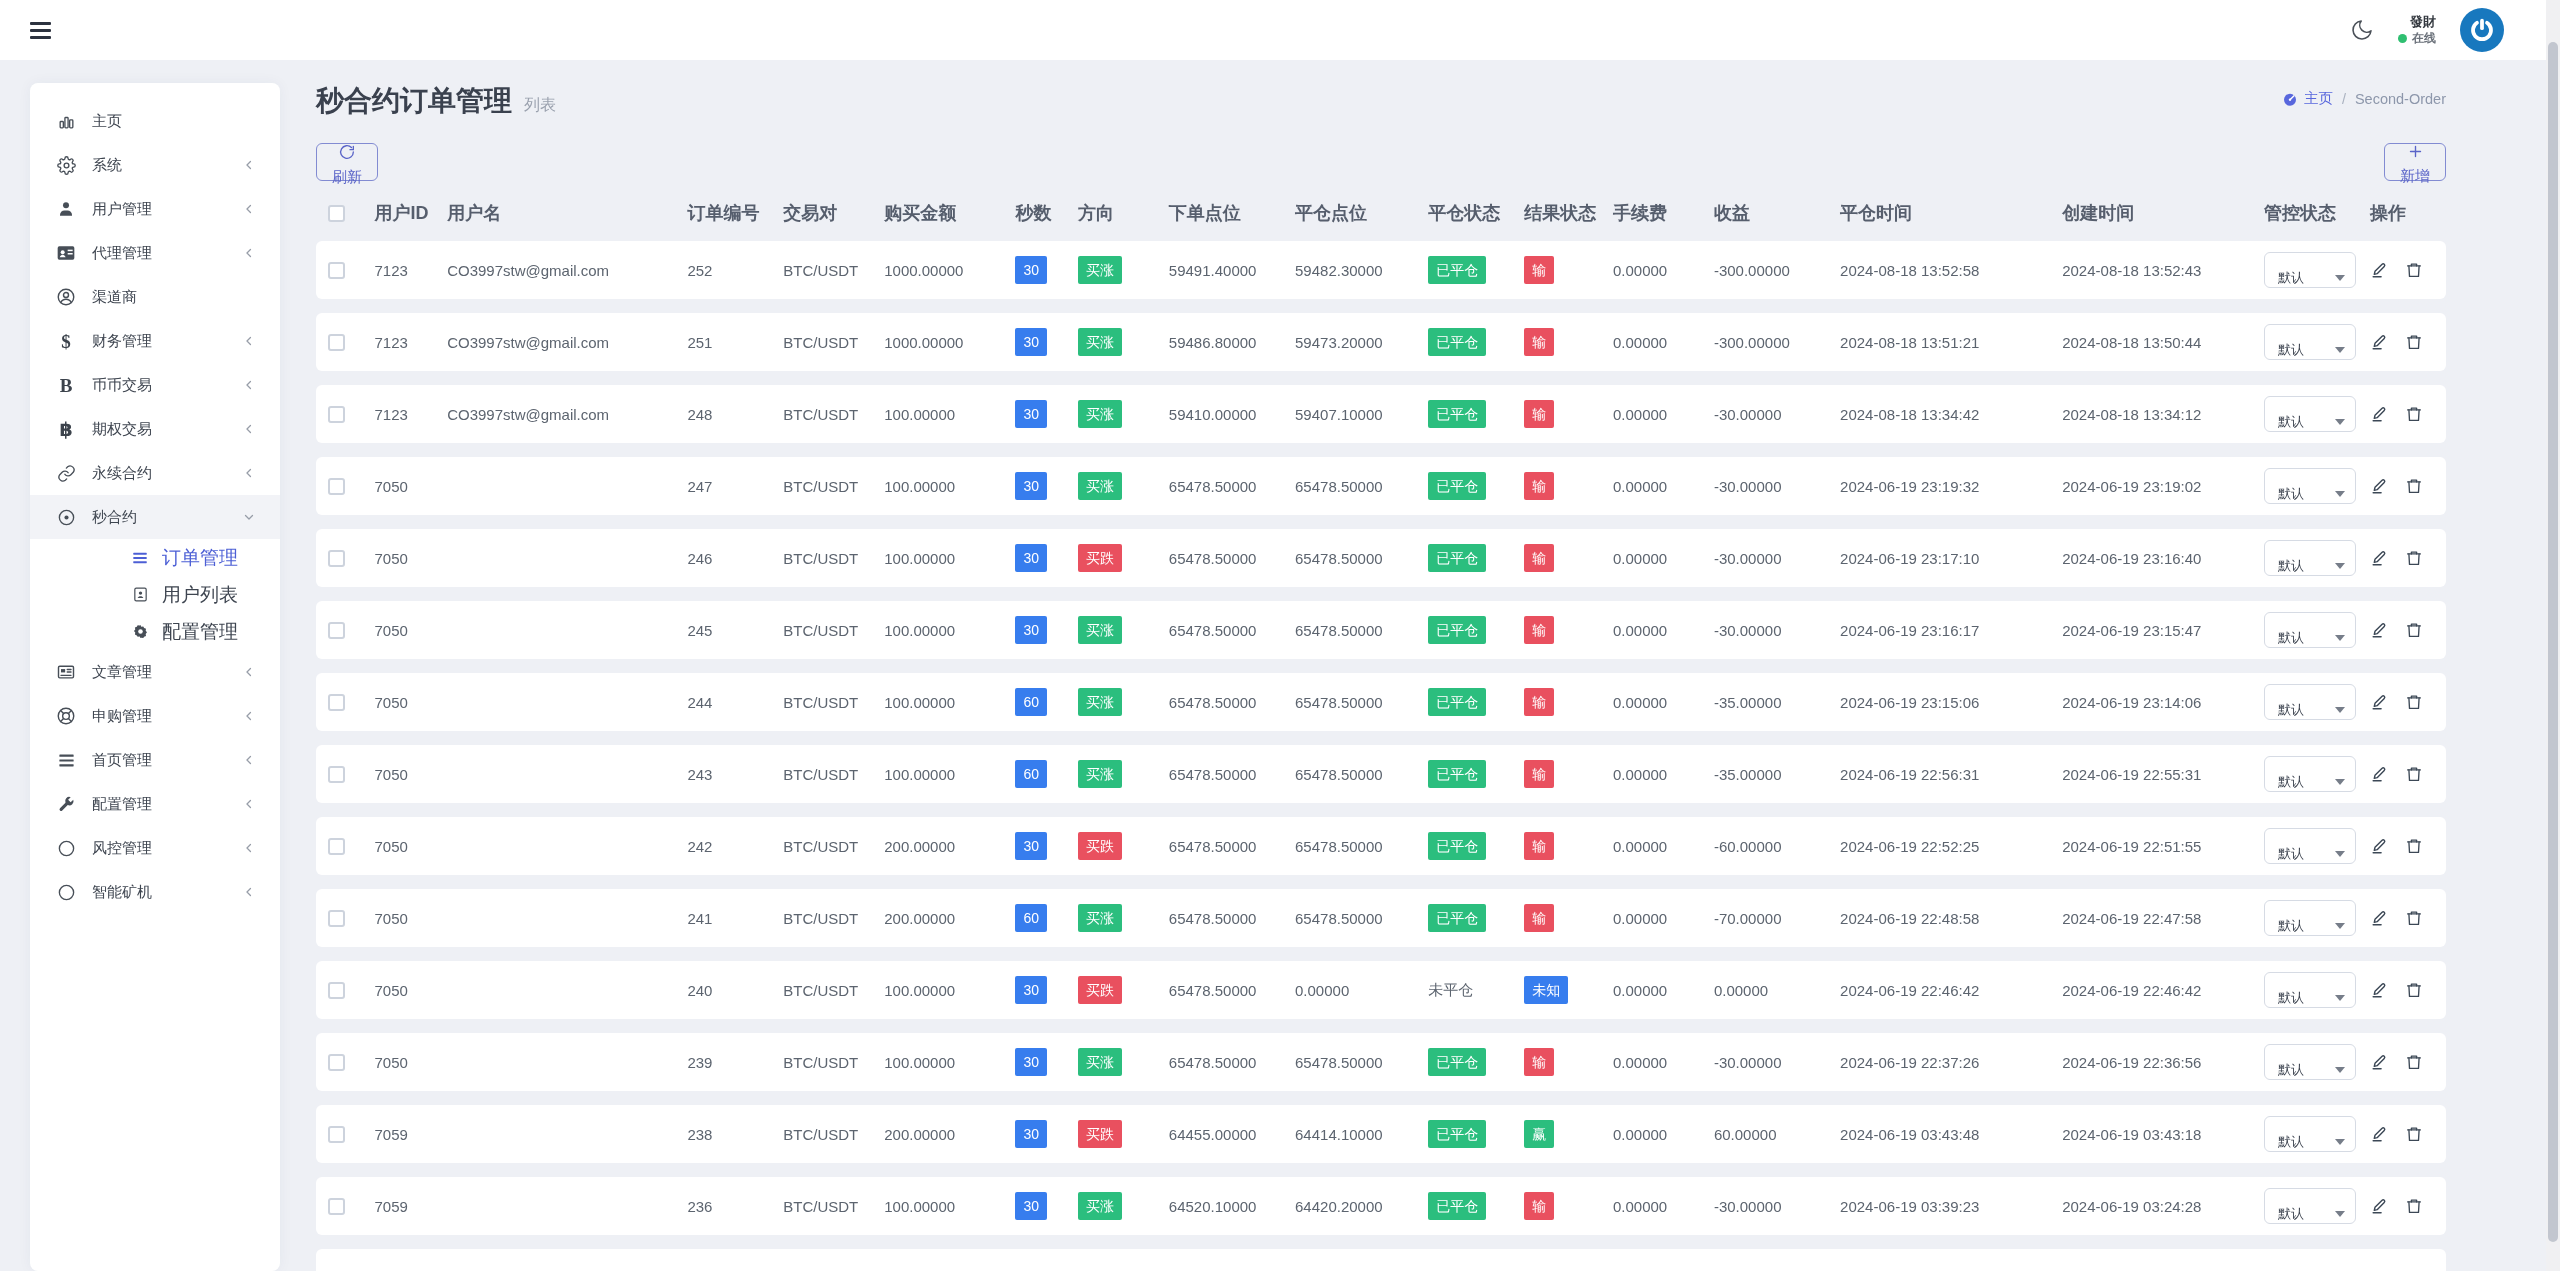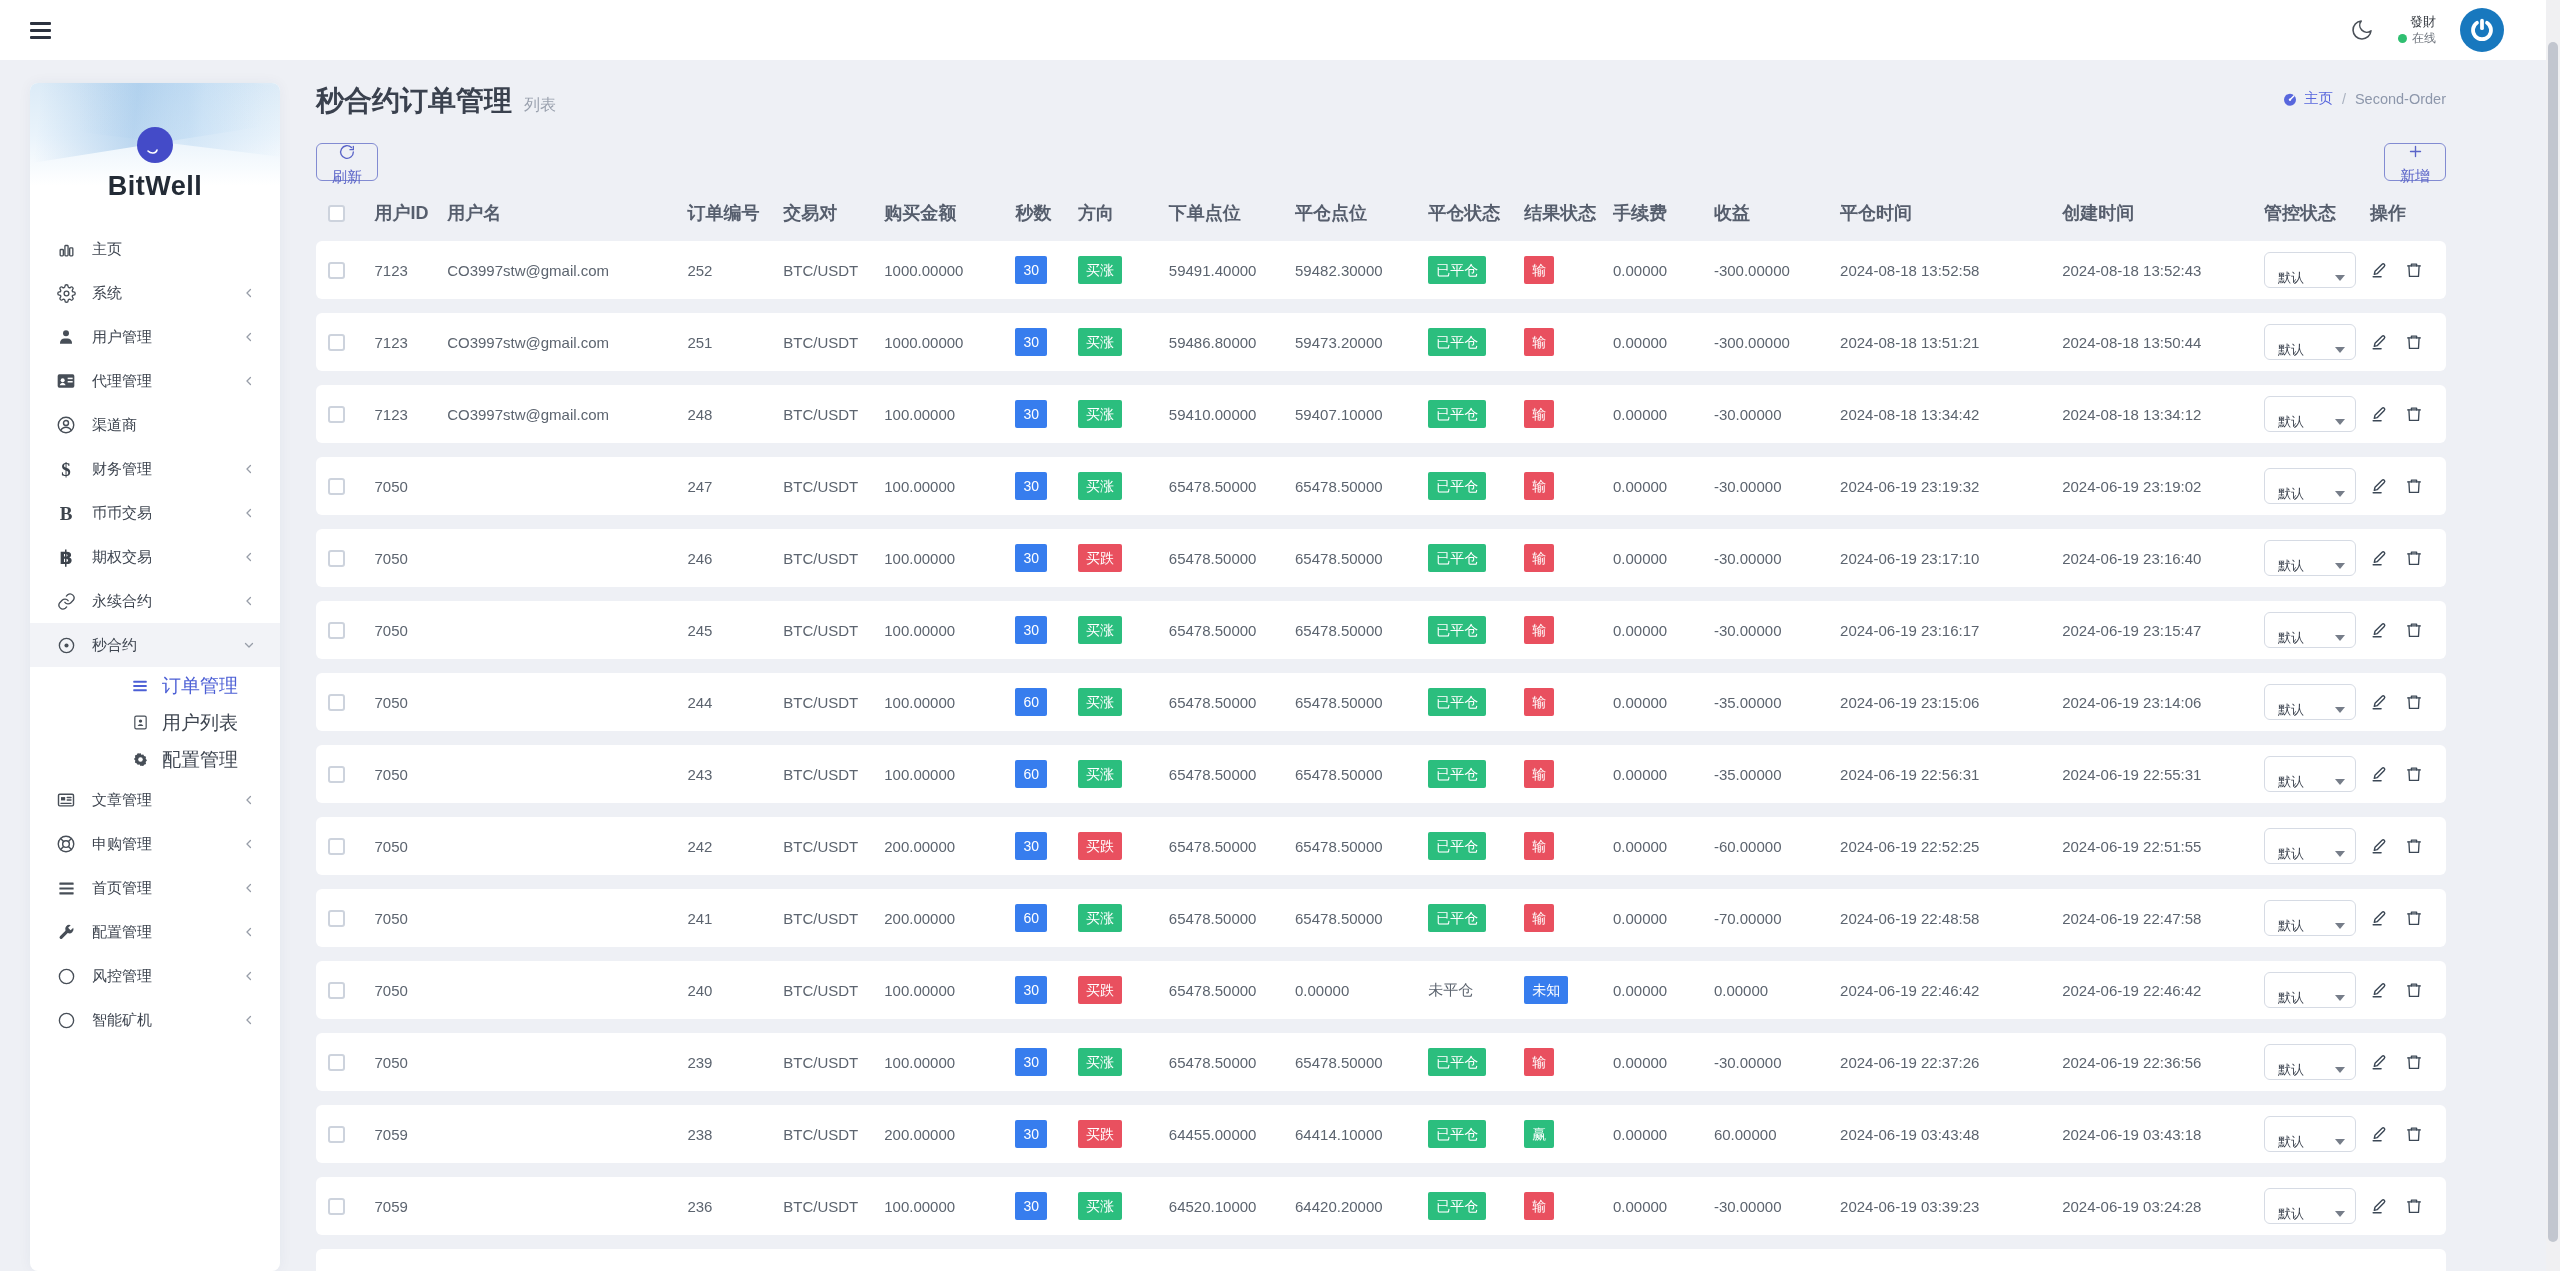--- a/index.html
+++ b/index.html
@@ -15,21 +15,21 @@
   
   .topbar {
     position:absolute; top:0; left:0; width:2560px; height:60px;
     background:#ffffff; display:flex; align-items:center;
     padding:0 30px; z-index:10;
   }
   .hamburger { display:flex; flex-direction:column; gap:4px; cursor:pointer; }
   .hamburger span { width:21px; height:3px; background:#2c323f; border-radius:1px; }
   .topbar-right { margin-left:auto; display:flex; align-items:center; gap:24px; padding-right:26px; }
   .moon-btn { cursor:pointer; color:#4a5058; }
-  .userinfo { text-align:right; line-height:1.3; }
+  .userinfo { text-align:right; line-height:1.3;font-weight:bold; }
   .userinfo .uname { font-size:13px; color:#33383f; }
   .userinfo .ustatus { font-size:12px; color:#6d737c; display:flex; align-items:center; justify-content:flex-end; gap:5px; }
   .dot-online { width:9px; height:9px; border-radius:50%; background:#2fbf71; display:inline-block; }
   .avatar {
     width:44px; height:44px; border-radius:50%; background:#1878be;
     display:flex; align-items:center; justify-content:center; cursor:pointer;
   }
 
   
   .sidebar {
@@ -166,28 +166,20 @@
     <div class="avatar">
       <svg width="30" height="30" viewBox="0 0 24 24" fill="none" stroke="#ffffff" stroke-width="3" stroke-linecap="round">
         <path d="M12 4.5v6"></path>
         <path d="M8 6.2a7.2 7.2 0 1 0 8 0"></path>
       </svg>
     </div>
   </div>
 </header>
 
 <aside class="sidebar">
-  <div class="logo-head">
-    <div class="logo-circle">
-      <svg width="36" height="36" viewBox="0 0 36 36" fill="none" stroke="#ffffff" stroke-width="1.6" stroke-linecap="round">
-        <path d="M11 24c3 3 8 2.5 9-1"></path>
-      </svg>
-    </div>
-    <div class="brand-text">BitWell</div>
-  </div>
   <nav class="menu" id="sidebar-menu">
       <div class="menu-item">
         <span class="mi-icon">
           <svg width="19" height="19" viewBox="0 0 24 24" fill="none" stroke="currentColor" stroke-width="1.7" stroke-linecap="round" stroke-linejoin="round">
             <rect x="4" y="12" width="4" height="8" rx="1"></rect>
             <rect x="10" y="7" width="4" height="13" rx="1"></rect>
             <rect x="16" y="10" width="4" height="10" rx="1"></rect>
           </svg>
         </span>
         <span>主页</span>

